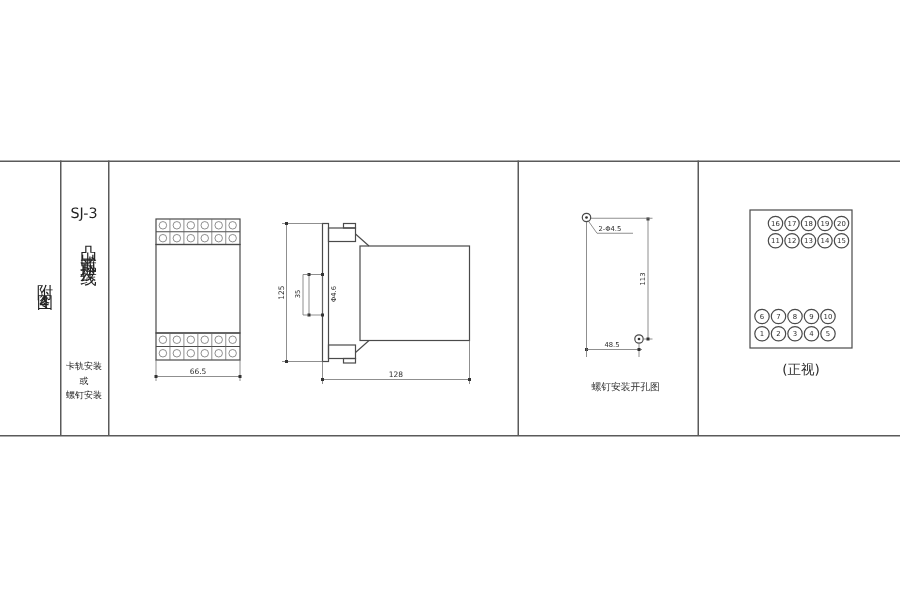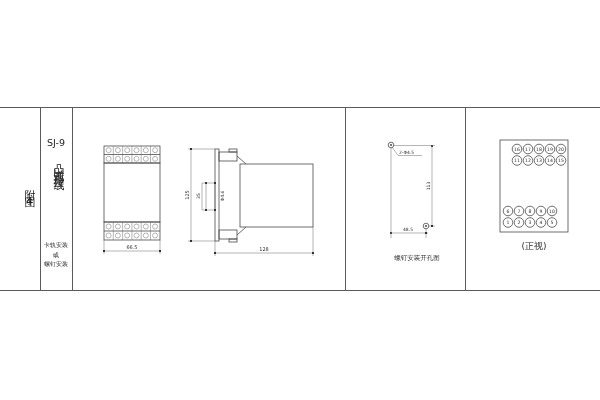--- a/index.html
+++ b/index.html
@@ -32,21 +32,21 @@
 <div class="sheet">
 
   <div class="hline" style="top:107px"></div>
   <div class="hline" style="top:290px"></div>
   <div class="vline" style="left:40px"></div>
   <div class="vline" style="left:72px"></div>
   <div class="vline" style="left:345px"></div>
   <div class="vline" style="left:465px"></div>
 
   <div class="vtext figlabel">附图4</div>
-  <div class="model">SJ-9</div>
+  <div class="model">SJ-3</div>
   <div class="vtext wiring">凸出式前接线</div>
   <div class="mountnote">
     <div>卡轨安装</div>
     <div>或</div>
     <div>螺钉安装</div>
   </div>
 
   <svg style="left:95px;top:135px" width="75" height="135" viewBox="0 0 75 135">
 
     <rect class="ln" x="9" y="11" width="56" height="17"></rect>

